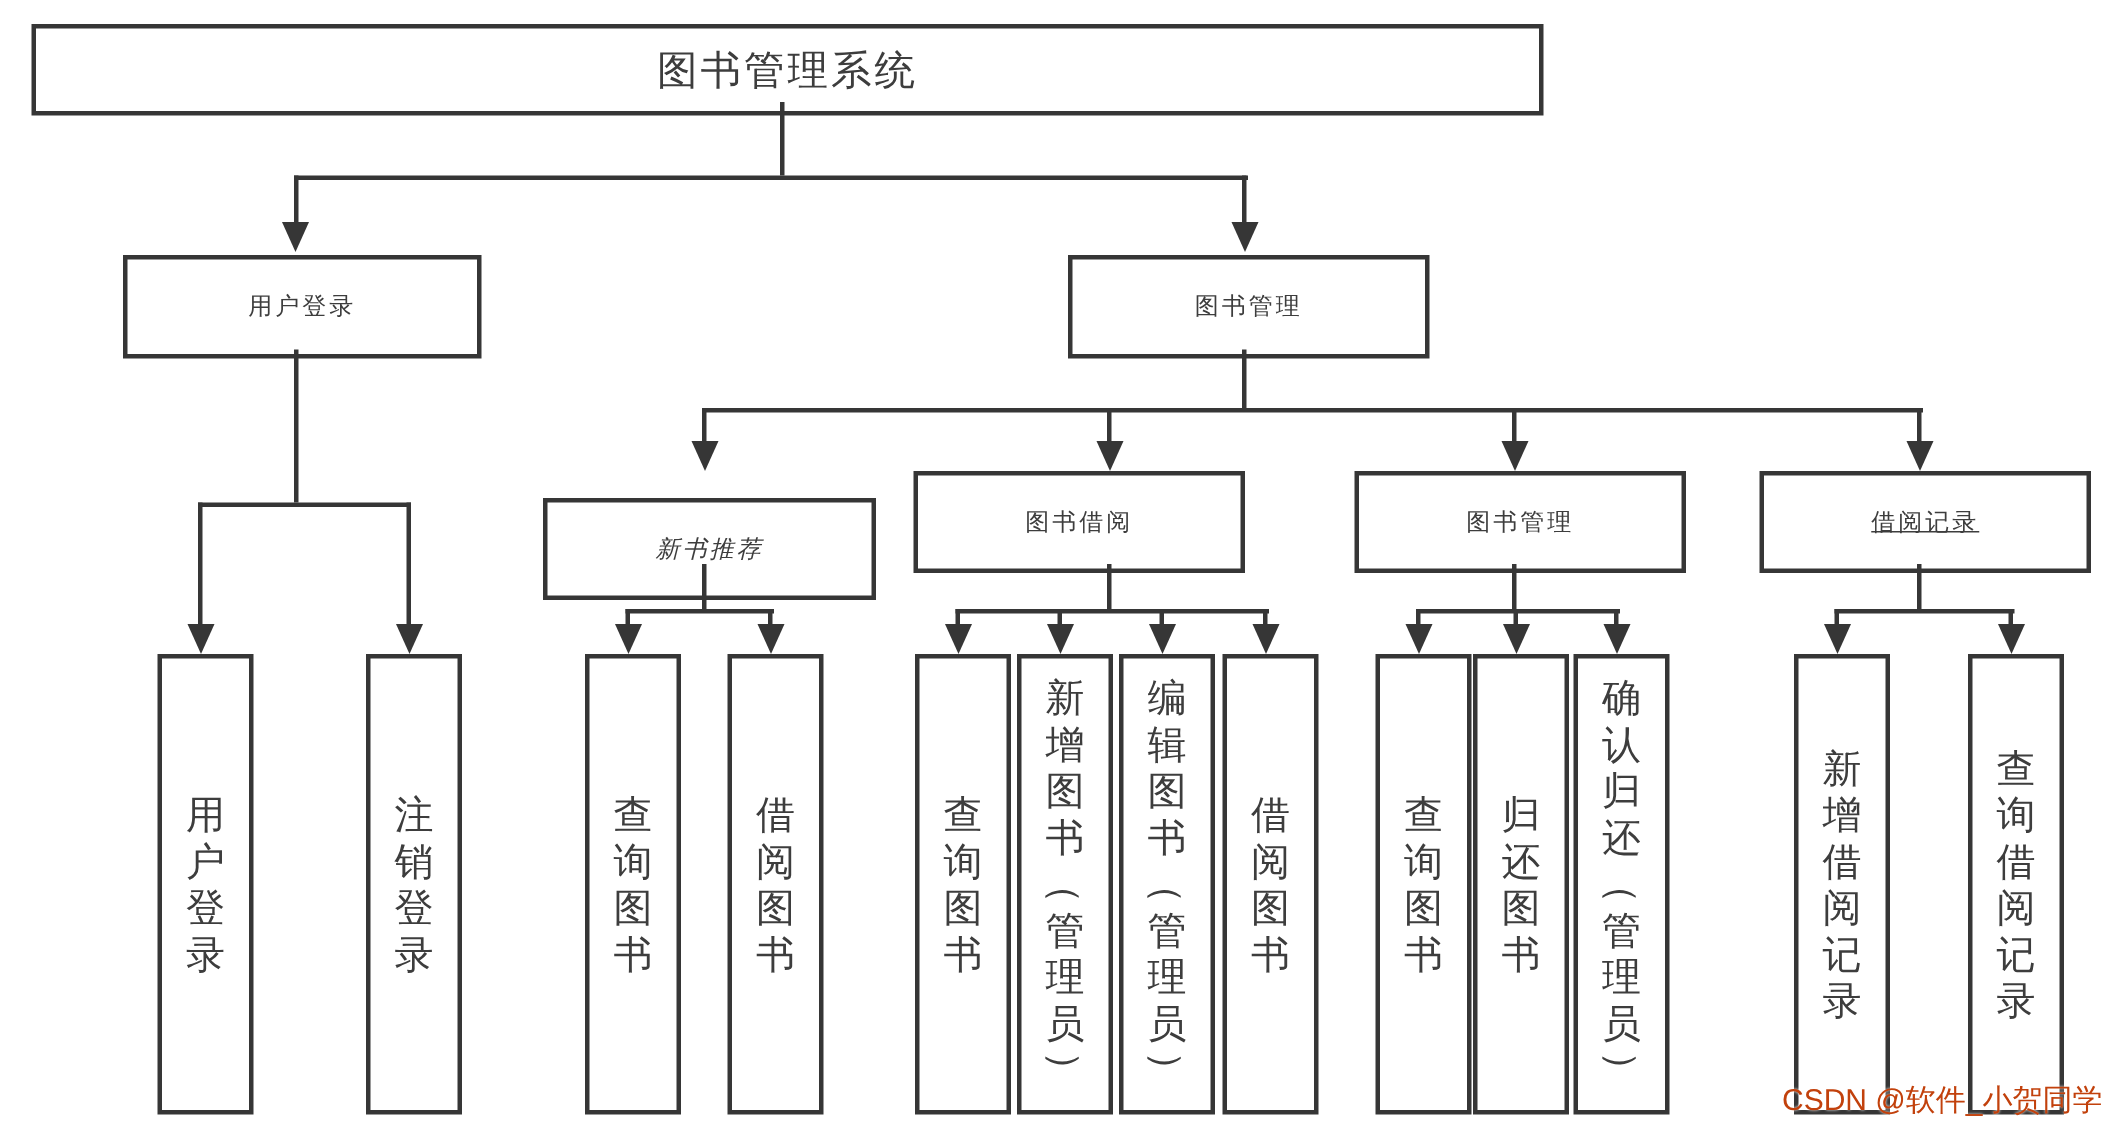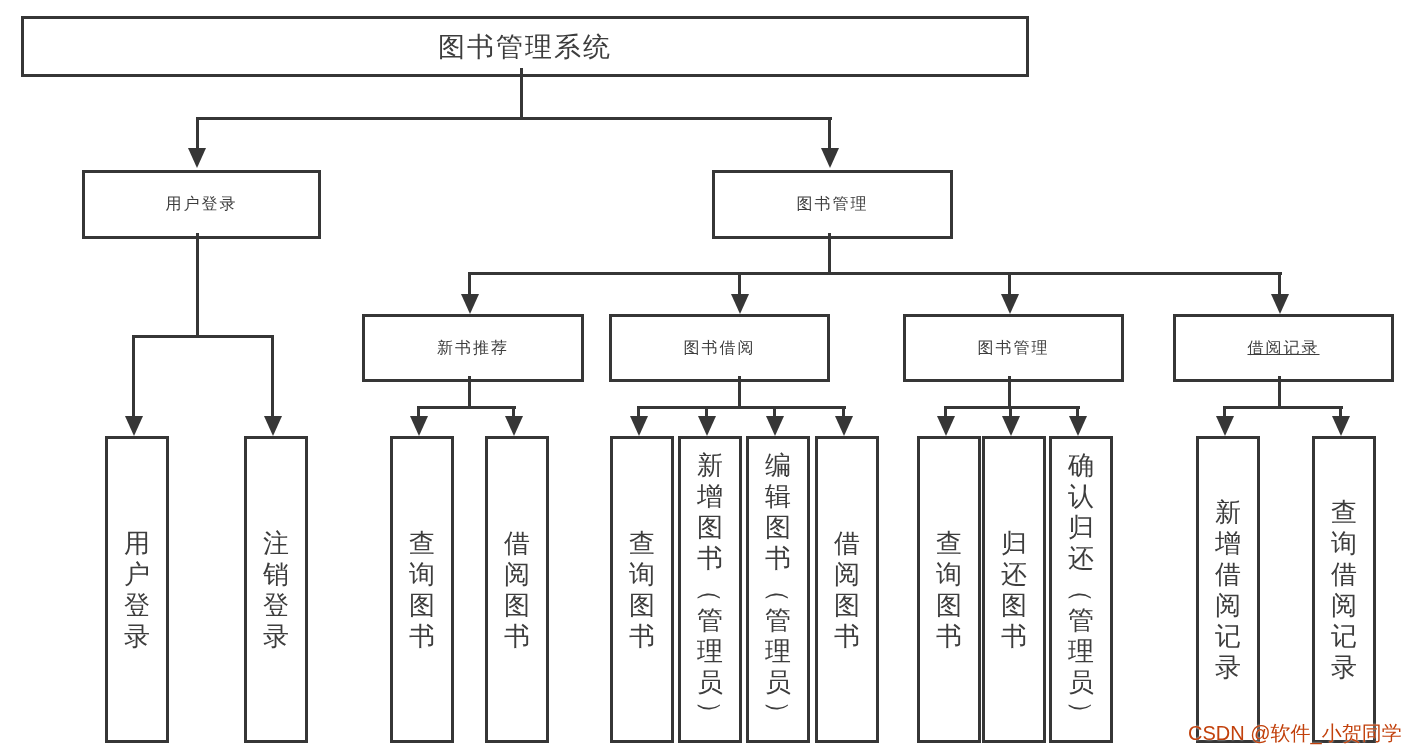--- a/index.html
+++ b/index.html
@@ -72,21 +72,21 @@
   <div class="hline" style="left:468px;top:272px;width:814px;"></div>
   <div class="vline" style="left:468px;top:272px;height:22px;"></div>
   <div class="arrow" style="left:461px;top:294px;"></div>
   <div class="vline" style="left:738px;top:272px;height:22px;"></div>
   <div class="arrow" style="left:731px;top:294px;"></div>
   <div class="vline" style="left:1008px;top:272px;height:22px;"></div>
   <div class="arrow" style="left:1001px;top:294px;"></div>
   <div class="vline" style="left:1278px;top:272px;height:22px;"></div>
   <div class="arrow" style="left:1271px;top:294px;"></div>
 
-  <div class="box" style="left:362px;top:314px;width:216px;height:62px;">
+  <div class="box" style="left:362px;top:332px;width:216px;height:62px;font-style:italic;">
     <span class="hlbl">新书推荐</span>
   </div>
   <div class="box" style="left:609px;top:314px;width:215px;height:62px;">
     <span class="hlbl">图书借阅</span>
   </div>
   <div class="box" style="left:903px;top:314px;width:215px;height:62px;">
     <span class="hlbl">图书管理</span>
   </div>
   <div class="box" style="left:1173px;top:314px;width:215px;height:62px;text-decoration:underline;">
     <span class="hlbl">借阅记录</span>

